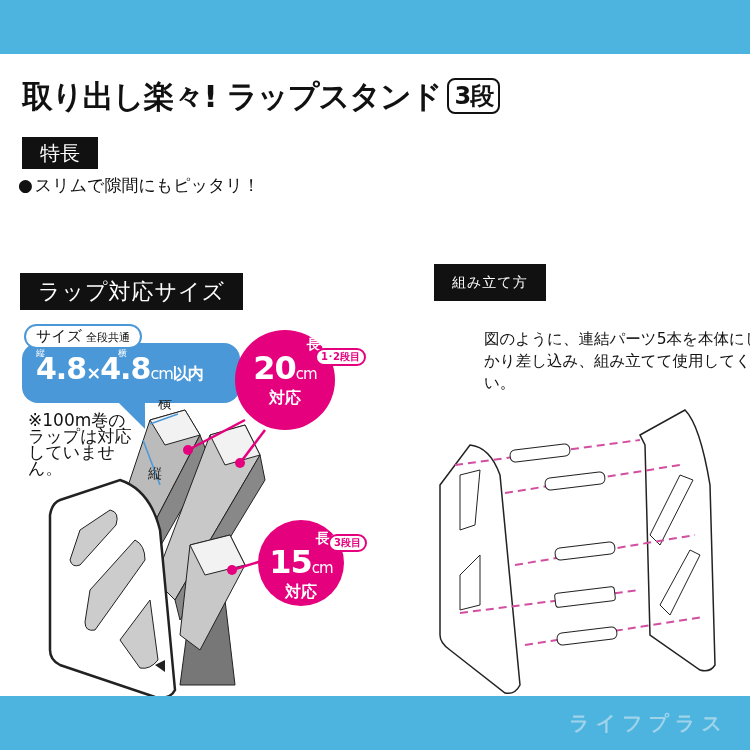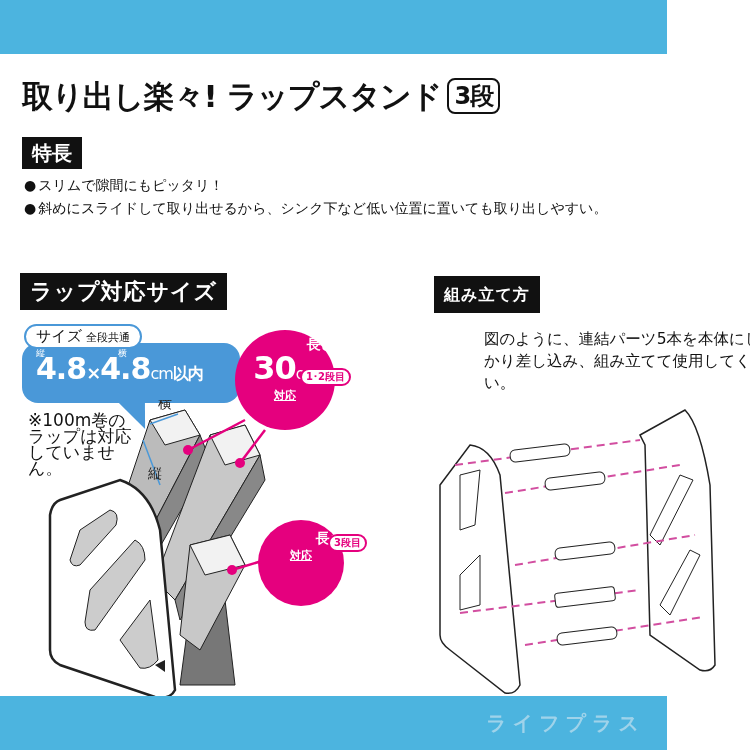--- a/index.html
+++ b/index.html
@@ -1,28 +1,28 @@
 <!DOCTYPE html>
 <html><head>
 <meta charset="utf-8">
 <style>
   * { box-sizing: border-box; margin: 0; padding: 0; }
   html, body { width: 750px; height: 750px; background: #fff; overflow: hidden; }
   body { position: relative; font-family: "DejaVu Sans", "Liberation Sans", sans-serif; color: #111; }
-  .band { position: absolute; left: 0; width: 667px; background: #4cb4df; }
+  .band { position: absolute; left: 0; width: 750px; background: #4cb4df; }
   .band.top { top: 0; height: 54px; }
   .band.bottom { top: 696px; height: 54px; }
   .brand { position: absolute; right: 22px; top: 14px; font-size: 20px; letter-spacing: 6px; color: #9fd3ea; font-weight: bold; }
   .title { position: absolute; left: 22px; top: 76px; font-size: 31px; font-weight: bold; letter-spacing: -1px; white-space: nowrap; }
   .badge { display: inline-block; border: 2.5px solid #111; border-radius: 8px; font-size: 24px; padding: 0 5px; margin-left: 6px; line-height: 32px; vertical-align: 3px; text-align: center; }
-  .sec-head { position: absolute; background: #111; color: #fff; font-weight: bold; padding: 2px 10px; white-space: nowrap; }
+  .sec-head { position: absolute; background: #111; color: #fff; font-weight: normal; padding: 2px 18px; white-space: nowrap; }
   .sec-head.features { left: 22px; top: 137px; font-size: 20px; height: 32px; line-height: 28px; }
   .sec-head.sizes { left: 20px; top: 273px; font-size: 22px; height: 37px; line-height: 33px; letter-spacing: 1px; }
-  .sec-head.assembly { left: 434px; top: 276px; font-size: 16px; height: 37px; line-height: 33px; letter-spacing: 1px; }
-  .features-list { position: absolute; left: 24px; top: 174px; font-size: 14px; line-height: 23px; list-style: none; width: 720px; }
+  .sec-head.assembly { left: 434px; top: 264px; font-size: 14px; height: 37px; line-height: 33px; letter-spacing: 1px; }
+  .features-list { position: absolute; left: 18px; top: 174px; font-size: 17px; line-height: 23px; list-style: none; width: 720px; }
   .features-list li { padding-left: 20px; text-indent: -20px; }
   .features-list li::before { content: "●"; margin-right: 2px; }
   .assembly-text { position: absolute; left: 436px; top: 328px; width: 300px; font-size: 15.5px; line-height: 22px; margin-left: 48px; }
 
   
   .size-bubble { position: absolute; left: 22px; top: 343px; width: 218px; height: 60px; background: #4a98d8; border-radius: 16px; color: #fff; }
   .size-bubble::after { content: ""; position: absolute; left: 100px; bottom: -26px; border-left: 18px solid transparent; border-right: 10px solid transparent; border-top: 28px solid #4a98d8; transform: skewX(20deg); }
   .size-tag { position: absolute; left: 24px; top: 324px; background: #fff; border: 2.5px solid #4a98d8; border-radius: 14px; padding: 1px 10px; font-size: 15px; color: #111; white-space: nowrap; }
   .size-tag .small { font-size: 11px; margin-left: 4px; }
   .size-value { position: absolute; left: 14px; top: 8px; font-size: 30px; font-weight: bold; letter-spacing: -1px; white-space: nowrap; }
@@ -30,40 +30,39 @@
   .size-value .sup { font-size: 9px; position: absolute; top: -4px; font-weight: normal; }
   .note { position: absolute; left: 28px; top: 412px; font-size: 17px; line-height: 16px; width: 110px; }
 
   
   .pink { position: absolute; background: #e5007e; border-radius: 50%; color: #fff; text-align: center; font-weight: bold; }
   .pink.c1 { left: 235px; top: 330px; width: 100px; height: 100px; }
   .pink.c2 { left: 258px; top: 520px; width: 86px; height: 86px; }
   .pink .len { font-size: 14px; display: block; text-align: right; }
   .pink .big { font-size: 32px; line-height: 28px; display: block; letter-spacing: -1px; }
   .pink .big .u { font-size: 15px; font-weight: normal; }
-  .pink .corr { font-size: 11px; display: block; text-decoration: underline; }
+  .pink .corr { font-size: 16px; display: block; }
   .tier { position: absolute; background: #fff; color: #e5007e; border: 2px solid #e5007e; border-radius: 10px; font-size: 10px; padding: 0 4px; white-space: nowrap; font-weight: bold; }
-  .pink.c1 .tier { left: 65px; top: 18px; margin-top: 20px; }
+  .pink.c1 .tier { left: 80px; top: 18px; }
   .pink.c2 .tier { left: 70px; top: 14px; text-align: right; }
 
   svg { position: absolute; }
 </style>
 </head>
 <body>
 
 <div class="band top"></div>
 
 <div class="title">
   <span>取り出し楽々! ラップスタンド</span><span class="badge">3段</span>
 </div>
 
 <div class="sec-head features">特長</div>
 <ul class="features-list">
   <li>スリムで隙間にもピッタリ！</li>
-  <li>斜めにスライドして取り出せるから、シンク下など低い位置に置いても取り出しやすい。</li>
 </ul>
 
 <div class="sec-head sizes">ラップ対応サイズ</div>
 <div class="sec-head assembly">組み立て方</div>
 
 <div class="size-bubble">
   <div class="size-value">
     <span class="sup" style="left:0">縦</span><span>4.8</span><span style="font-size:18px">×</span><span class="sup" style="left:82px">横</span><span>4.8</span><span class="unit">cm</span><span class="unit" style="font-weight:bold">以内</span>
   </div>
 </div>
@@ -99,26 +98,27 @@
   <line x1="148" y1="50" x2="205" y2="20" stroke="#e5007e" stroke-width="2.5"></line>
   <circle cx="148" cy="50" r="5" fill="#e5007e"></circle>
   <line x1="200" y1="63" x2="225" y2="30" stroke="#e5007e" stroke-width="2.5"></line>
   <circle cx="200" cy="63" r="5" fill="#e5007e"></circle>
   <line x1="192" y1="170" x2="225" y2="160" stroke="#e5007e" stroke-width="2.5"></line>
   <circle cx="192" cy="170" r="5" fill="#e5007e"></circle>
 </svg>
 
 <div class="pink c1">
   <span class="len" style="margin-top:6px">長さ</span>
-  <span class="big"><span>30</span><span class="u">cm</span></span>
+  <span class="big"><span>20</span><span class="u">cm</span></span>
   <span class="corr">対応</span>
   <span class="tier">1･2段目</span>
 </div>
 <div class="pink c2">
   <span class="len" style="margin-top:10px">長さ</span>
+  <span class="big"><span>15</span><span class="u">cm</span></span>
   <span class="corr">対応</span>
   <span class="tier">3段目</span>
 </div>
 
 <div class="assembly-text">図のように、連結パーツ5本を本体にしっかり差し込み、組み立てて使用してください。</div>
 
 <svg style="left:435px;top:405px" width="295" height="290" viewBox="0 0 295 290">
   <path d="M5,80 L35,40 Q55,42 65,70 L85,280 Q80,290 70,288 L15,245 Q5,238 5,230 Z" fill="#fff" stroke="#222" stroke-width="1.5"></path>
   <path d="M25,70 L45,65 L40,120 L25,125 Z" fill="none" stroke="#222"></path>
   <path d="M25,170 L45,150 L45,200 L25,205 Z" fill="none" stroke="#222"></path>

